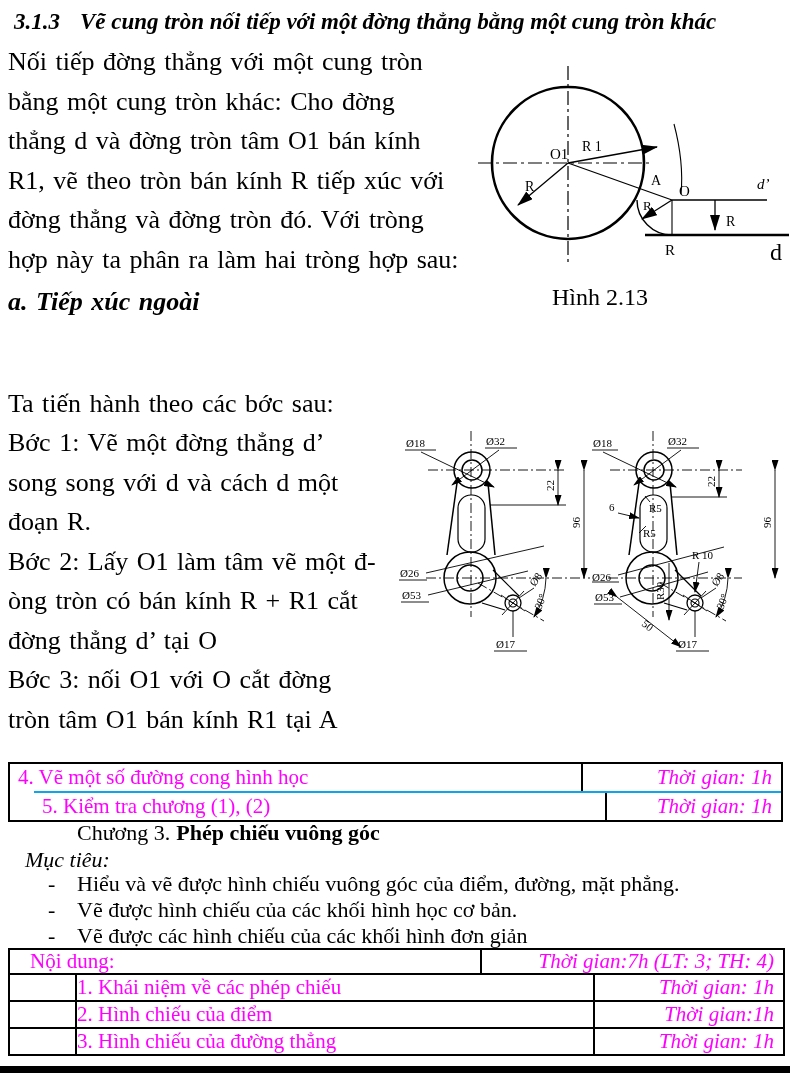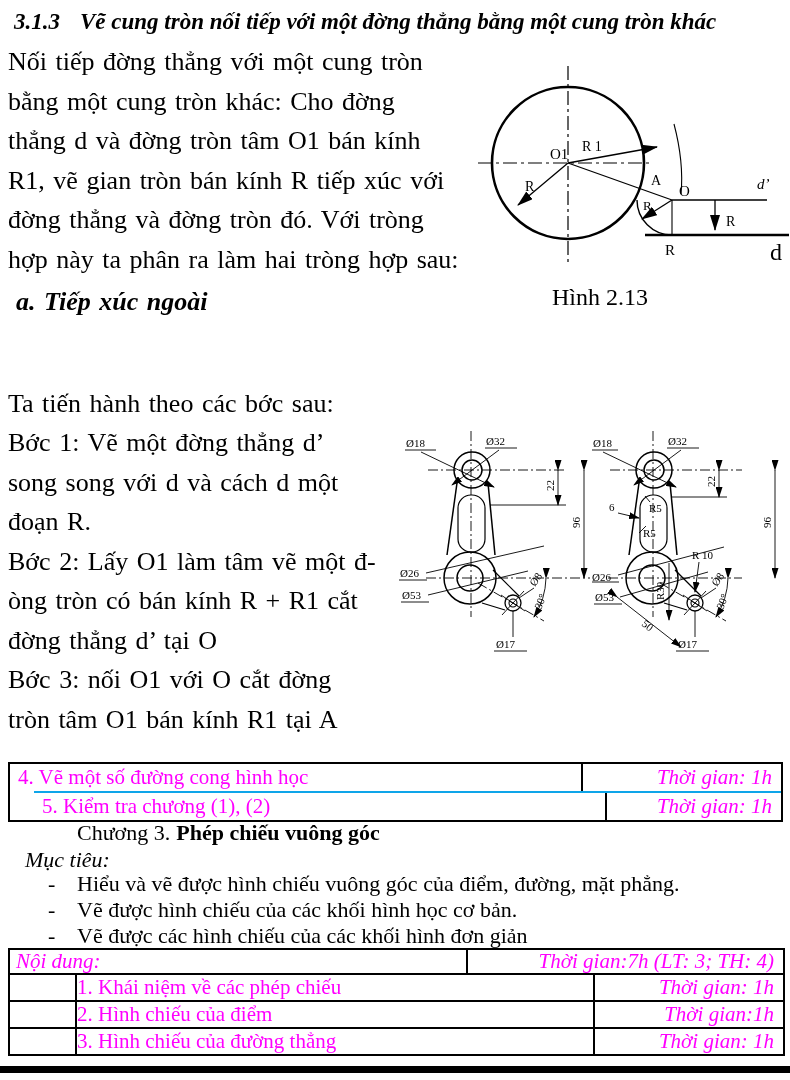--- a/index.html
+++ b/index.html
@@ -23,21 +23,21 @@
   .t1 .c2{flex:1;padding-right:9px;font-size:21px;font-style:italic;text-align:right;height:100%;display:flex;align-items:center;justify-content:flex-end;}
   
   .chap{font-size:22px;white-space:nowrap;}
   .chap b{margin-left:6px;}
   .muctieu{font-size:22px;font-style:italic;}
   .bullets{font-size:22px;line-height:25.8px;white-space:nowrap;}
   .bullets .dash{display:inline-block;width:29px;}
   
   .t2{border:2px solid #000;width:773px;}
   .t2 .hrow{display:flex;height:23px;align-items:center;}
-  .t2 .hrow .hc1{width:450px;padding-left:6px;font-size:21px;font-style:italic;border-right:2px solid #000;height:100%;display:flex;align-items:center;}
+  .t2 .hrow .hc1{width:450px;padding-left:20px;font-size:21px;border-right:2px solid #000;height:100%;display:flex;align-items:center;}
   .t2 .hrow .hc2{flex:1;padding-right:9px;font-size:21px;font-style:italic;display:flex;align-items:center;justify-content:flex-end;height:100%;}
   .t2 .row{display:flex;height:25px;align-items:center;border-top:2px solid #000;}
   .t2 .r1{width:65px;border-right:2px solid #000;height:100%;}
   .t2 .r2{width:516px;font-size:21px;border-right:2px solid #000;height:100%;display:flex;align-items:center;}
   .t2 .r3{flex:1;padding-right:9px;font-size:21px;font-style:italic;display:flex;align-items:center;justify-content:flex-end;height:100%;}
   .botbar{background:#000;height:7px;width:790px;}
   svg text{font-family:"Liberation Serif","DejaVu Serif",serif;}
 </style>
 </head>
 <body>
@@ -45,21 +45,21 @@
 <div class="page">
 
   <div class="abs h1" style="left:14px;top:9px;">
     <span class="num">3.1.3</span><span>Vẽ cung tròn nối tiếp với một đờng thẳng bằng một cung tròn khác</span>
   </div>
 
   <div class="abs bodytext" style="left:8px;top:42px;">
     <div>Nối tiếp đờng thẳng với một cung tròn</div>
     <div>bằng một cung tròn khác: Cho đờng</div>
     <div>thẳng d và đờng tròn tâm O1 bán kính</div>
-    <div>R1, vẽ gian tròn bán kính R tiếp xúc với</div>
+    <div>R1, vẽ theo tròn bán kính R tiếp xúc với</div>
     <div>đờng thẳng và đờng tròn đó. Với tròng</div>
     <div>hợp này ta phân ra làm hai tròng hợp sau:</div>
   </div>
 
   <svg class="abs" style="left:455px;top:58px;" width="335" height="228" viewBox="0 0 335 228">
     <defs>
       <marker id="m1" markerWidth="16" markerHeight="10" refX="15" refY="5" orient="auto" markerUnits="userSpaceOnUse">
         <path d="M0,0 L16,5 L0,10 z" fill="#000"></path>
       </marker>
     </defs>
@@ -86,21 +86,21 @@
       <text x="224" y="138" font-size="15">O</text>
       <text x="188" y="152" font-size="13">R</text>
       <text x="302" y="131" font-size="15" font-style="italic">d’</text>
       <text x="271" y="168" font-size="14">R</text>
       <text x="210" y="197" font-size="15">R</text>
       <text x="315" y="202" font-size="24">d</text>
     </g>
   </svg>
   <div class="abs caption" style="left:515px;top:284px;width:170px;">Hình 2.13</div>
 
-  <div class="abs bodytext bolditalic" style="left:16px;top:282px;">a. Tiếp xúc ngoài</div>
+  <div class="abs bodytext bolditalic" style="left:8px;top:282px;">a. Tiếp xúc ngoài</div>
 
   <div class="abs bodytext" style="left:8px;top:384px;">Ta tiến hành theo các bớc sau:</div>
   <div class="abs bodytext" style="left:8px;top:423px;">
     <div>Bớc 1: Vẽ một đờng thẳng d’</div>
     <div>song song với d và cách d một</div>
     <div>đoạn R.</div>
     <div>Bớc 2: Lấy O1 làm tâm vẽ một đ-</div>
     <div>òng tròn có bán kính R + R1 cắt</div>
     <div>đờng thẳng d’ tại O</div>
     <div>Bớc 3: nối O1 với O cắt đờng</div>

